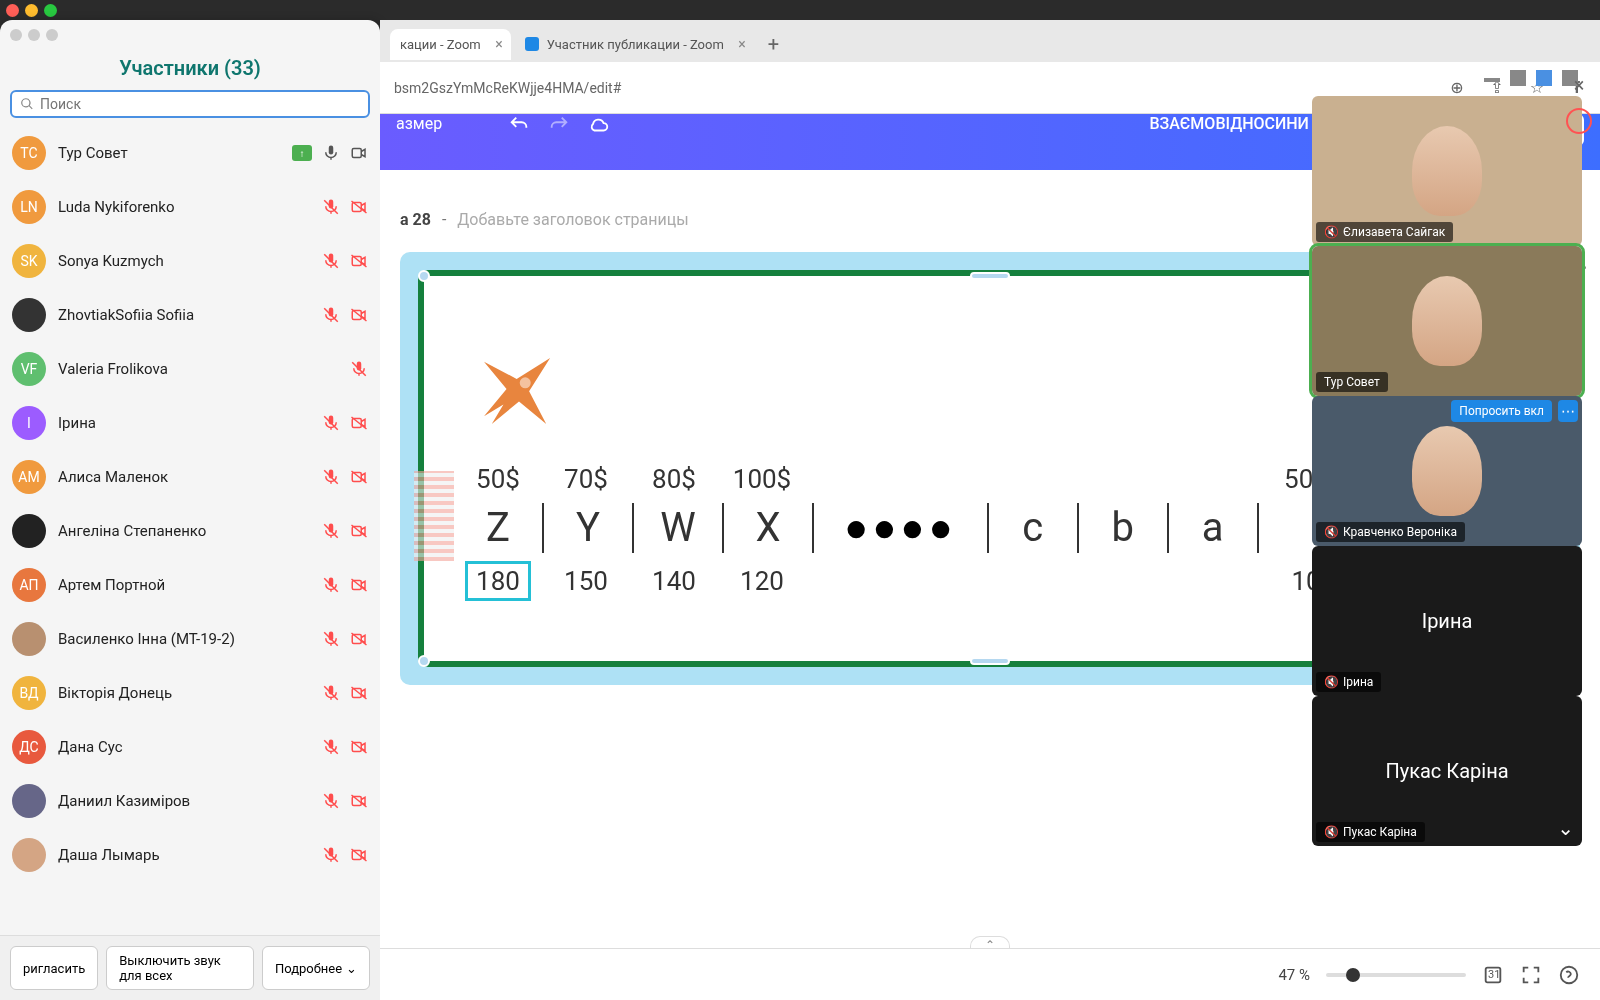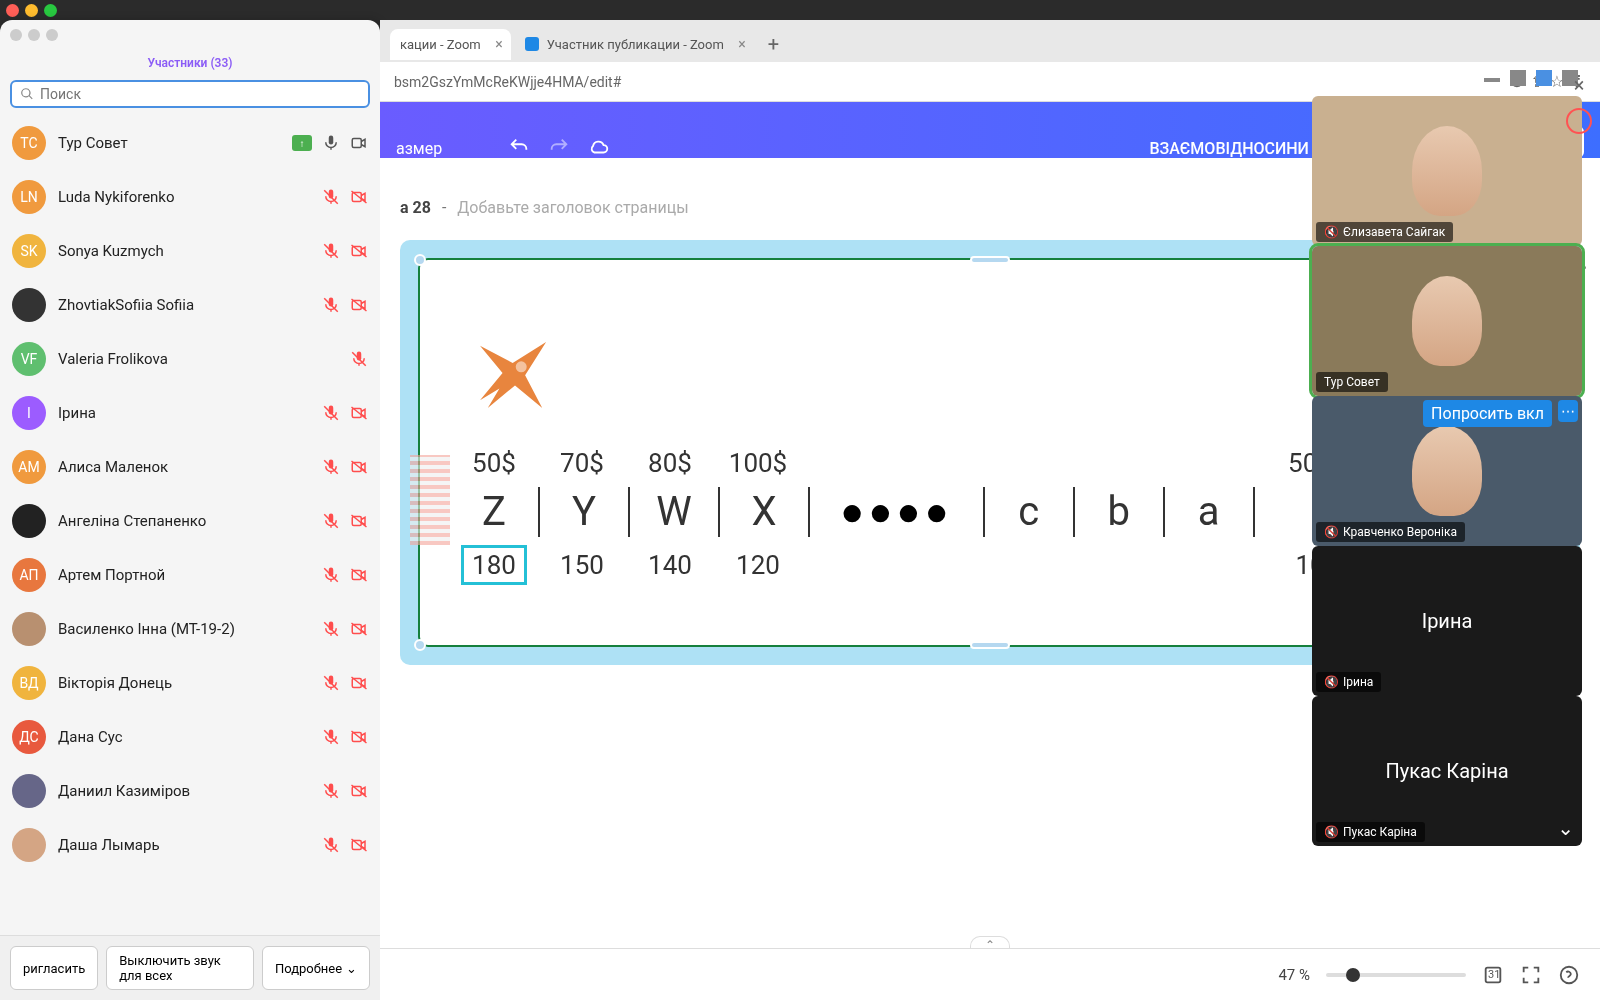--- a/index.html
+++ b/index.html
@@ -2,21 +2,21 @@
 <html><head>
 <meta charset="utf-8">
 <style>
 *{box-sizing:border-box;margin:0;padding:0;font-family:-apple-system,BlinkMacSystemFont,"Segoe UI",Roboto,sans-serif}
 body{width:1600px;height:1000px;background:#2b2b2b;position:relative;overflow:hidden}
 
 
 .zoom-panel{position:absolute;left:0;top:20px;width:380px;height:980px;background:#f5f5f5;border-radius:12px 12px 0 0;box-shadow:2px 0 10px rgba(0,0,0,.2);display:flex;flex-direction:column}
 .zoom-titlebar{height:30px;display:flex;align-items:center;padding:0 10px;gap:6px}
 .tb-dot{width:12px;height:12px;border-radius:50%;background:#ccc}
-.zoom-header{text-align:center;font-size:12px;font-weight:600;padding:6px 0 10px;color:#8b5cf6}
+.zoom-header{text-align:center;font-size:20px;font-weight:600;padding:6px 0 10px;color:#0f766e}
 .zoom-search{margin:0 10px 8px;display:flex;align-items:center;border:2px solid #4a90e2;border-radius:6px;background:#fff;padding:4px 8px}
 .zoom-search svg{width:14px;height:14px;fill:#888;margin-right:6px}
 .zoom-search input{border:none;outline:none;flex:1;font-size:14px;background:transparent}
 .p-list{flex:1;overflow-y:auto}
 .p-row{display:flex;align-items:center;padding:10px 12px;gap:12px;cursor:pointer}
 .avatar{width:34px;height:34px;border-radius:50%;display:flex;align-items:center;justify-content:center;font-size:14px;font-weight:400;color:#fff;flex-shrink:0}
 .avatar.img{background:#ddd}
 .p-name{flex:1;font-size:15px;color:#222}
 .p-icons{display:flex;gap:10px;align-items:center}
 .mic-muted,.cam-off{width:18px;height:18px}
@@ -26,46 +26,46 @@
 .zoom-footer{display:flex;gap:8px;padding:10px;border-top:1px solid #ddd;background:#f0f0f0}
 .zf-btn{padding:6px 12px;background:#fff;border:1px solid #ccc;border-radius:6px;font-size:13px;cursor:pointer;display:flex;align-items:center;gap:4px}
 
 
 .browser{position:absolute;left:380px;top:20px;right:0;bottom:0;background:#fff}
 .tabs-bar{height:42px;background:#e8e8e8;display:flex;align-items:center;padding:6px 10px 0;gap:4px}
 .tab{background:#fff;padding:8px 30px 8px 10px;border-radius:8px 8px 0 0;font-size:13px;color:#555;display:flex;align-items:center;gap:8px;position:relative;max-width:260px}
 .tab.inactive{background:transparent}
 .tab-close{position:absolute;right:8px;font-size:14px;color:#888;cursor:pointer}
 .tab-add{padding:6px 10px;font-size:20px;color:#666;cursor:pointer}
-.addr-bar{height:40px;display:flex;align-items:center;padding:12px 14px;gap:2px;border-bottom:1px solid #ddd}
+.addr-bar{height:52px;display:flex;align-items:center;padding:12px 14px;gap:22px;border-bottom:1px solid #ddd}
 .addr-text{flex:1;font-size:14px;color:#666}
 .addr-icon{width:18px;height:18px;display:flex;align-items:center;justify-content:center;color:#666;cursor:pointer}
 
 
-.app-topbar{height:56px;background:linear-gradient(90deg,#6a5cff,#3d6eff);display:flex;align-items:flex-end;padding:0 16px;gap:18px;color:#fff}
+.app-topbar{height:56px;background:linear-gradient(90deg,#6a5cff,#3d6eff);display:flex;align-items:flex-start;padding:0 16px;gap:18px;color:#fff}
 .app-word{font-size:16px}
 .tb-gap{flex:1}
 .tb-icon{width:22px;height:22px;display:flex;align-items:center;justify-content:center;cursor:pointer}
 .tb-icon svg{width:100%;height:100%;fill:none;stroke:#fff;stroke-width:2}
 .user-circle{width:32px;height:32px;border-radius:50%;background:#1fb86b;display:flex;align-items:center;justify-content:center;font-weight:600}
 .plus-circle{width:28px;height:28px;border-radius:50%;border:2px solid #fff;display:flex;align-items:center;justify-content:center;font-size:18px;cursor:pointer}
 .present-btn{background:#fff;color:#6a5cff;padding:8px 14px;border-radius:6px;font-size:14px;font-weight:500}
 .side-toolbar{position:absolute;right:10px;top:240px;display:flex;flex-direction:column;gap:18px}
 .side-ic{width:26px;height:26px;cursor:pointer;color:#555}
 .side-ic svg{width:100%;height:100%;fill:none;stroke:currentColor;stroke-width:2}
 
 .ruler-row{padding:10px 20px 0;font-size:15px;color:#555;text-align:right}
 .page-header{padding:12px 20px;display:flex;gap:11px;color:#777}
 .page-header b{color:#444}
 .ph-gap{flex:1}
 .ph-ic{width:20px;height:20px;cursor:pointer}
 
 
 .canvas-wrap{margin:10px 20px 0;background:#aee1f5;border-radius:10px;padding:18px;position:relative}
-.card{background:#fff;border-radius:10px;padding:24px 30px 60px;position:relative;border:2px solid #15803d}
+.card{background:#fff;border-radius:10px;padding:24px 30px 60px;position:relative;border:6px solid #15803d}
 .sel-handle{position:absolute;width:12px;height:12px;border:2px solid #fff;background:#b5d8f0;border-radius:50%}
 .sh-tl{top:-6px;left:-6px}.sh-tr{top:-6px;right:-6px}.sh-bl{bottom:-6px;left:-6px}.sh-br{bottom:-6px;right:-6px}
 .sh-t{top:-4px;left:50%;transform:translateX(-50%);width:40px;height:8px;border-radius:4px}
 .sh-b{bottom:-4px;left:50%;transform:translateX(-50%);width:40px;height:8px;border-radius:4px}
 .card-title{text-align:right;font-size:20px;letter-spacing:2px;color:#333;margin-bottom:10px;font-weight:600}
 .plane{width:130px;height:110px;position:relative;margin-bottom:20px}
 .plane svg{width:100%;height:100%}
 .grid-row{display:flex;align-items:center}
 .col{width:88px;text-align:center;font-size:26px;color:#333}
 .col.big{font-size:40px;padding:10px 0}
@@ -88,21 +88,21 @@
 
 .video-col{position:absolute;right:18px;top:70px;width:270px;display:flex;flex-direction:column;gap:2px}
 .video-controls{height:24px;display:flex;justify-content:flex-end;gap:10px;padding-right:4px}
 .vc-ic{width:16px;height:16px;background:#666}
 .video-tile{height:150px;background:#333;border-radius:6px;position:relative;overflow:hidden;display:flex;align-items:center;justify-content:center}
 .video-tile.speaking{outline:3px solid #4caf50}
 .vt-label{position:absolute;bottom:4px;left:4px;background:rgba(0,0,0,.6);color:#fff;font-size:12px;padding:3px 8px;border-radius:3px;display:flex;align-items:center;gap:4px}
 .vt-mute{color:#ff4d4d}
 .video-tile.noimg{background:#1a1a1a;color:#fff;font-size:20px}
 .face{width:70px;height:90px;background:linear-gradient(#e8c9b0,#d4a584);border-radius:50% 50% 40% 40%}
-.ask-btn{position:absolute;top:4px;right:30px;background:#1e88e5;color:#fff;font-size:16px;padding:4px 8px;border-radius:4px}
+.ask-btn{position:absolute;top:4px;right:30px;background:#1e88e5;color:#fff;font-size:12px;padding:4px 8px;border-radius:4px}
 .more-btn{position:absolute;top:4px;right:4px;background:#1e88e5;color:#fff;width:20px;height:22px;border-radius:4px;display:flex;align-items:center;justify-content:center;font-size:14px}
 .vt-chevron{position:absolute;bottom:6px;right:8px;color:#fff}
 
 
 .win-ctrl{position:absolute;top:4px;left:6px;display:flex;gap:6px}
 .wc{width:13px;height:13px;border-radius:50%}
 .wc.r{background:#ff5f57}.wc.y{background:#febc2e}.wc.g{background:#28c840}
 .browser-close{position:absolute;right:6px;top:70px;width:30px;height:30px;display:flex;align-items:center;justify-content:center;font-size:20px;color:#666;cursor:pointer}
 .profile-dot{position:absolute;right:8px;top:108px;width:26px;height:26px;border:2px solid #ff5252;border-radius:50%}
 </style>

